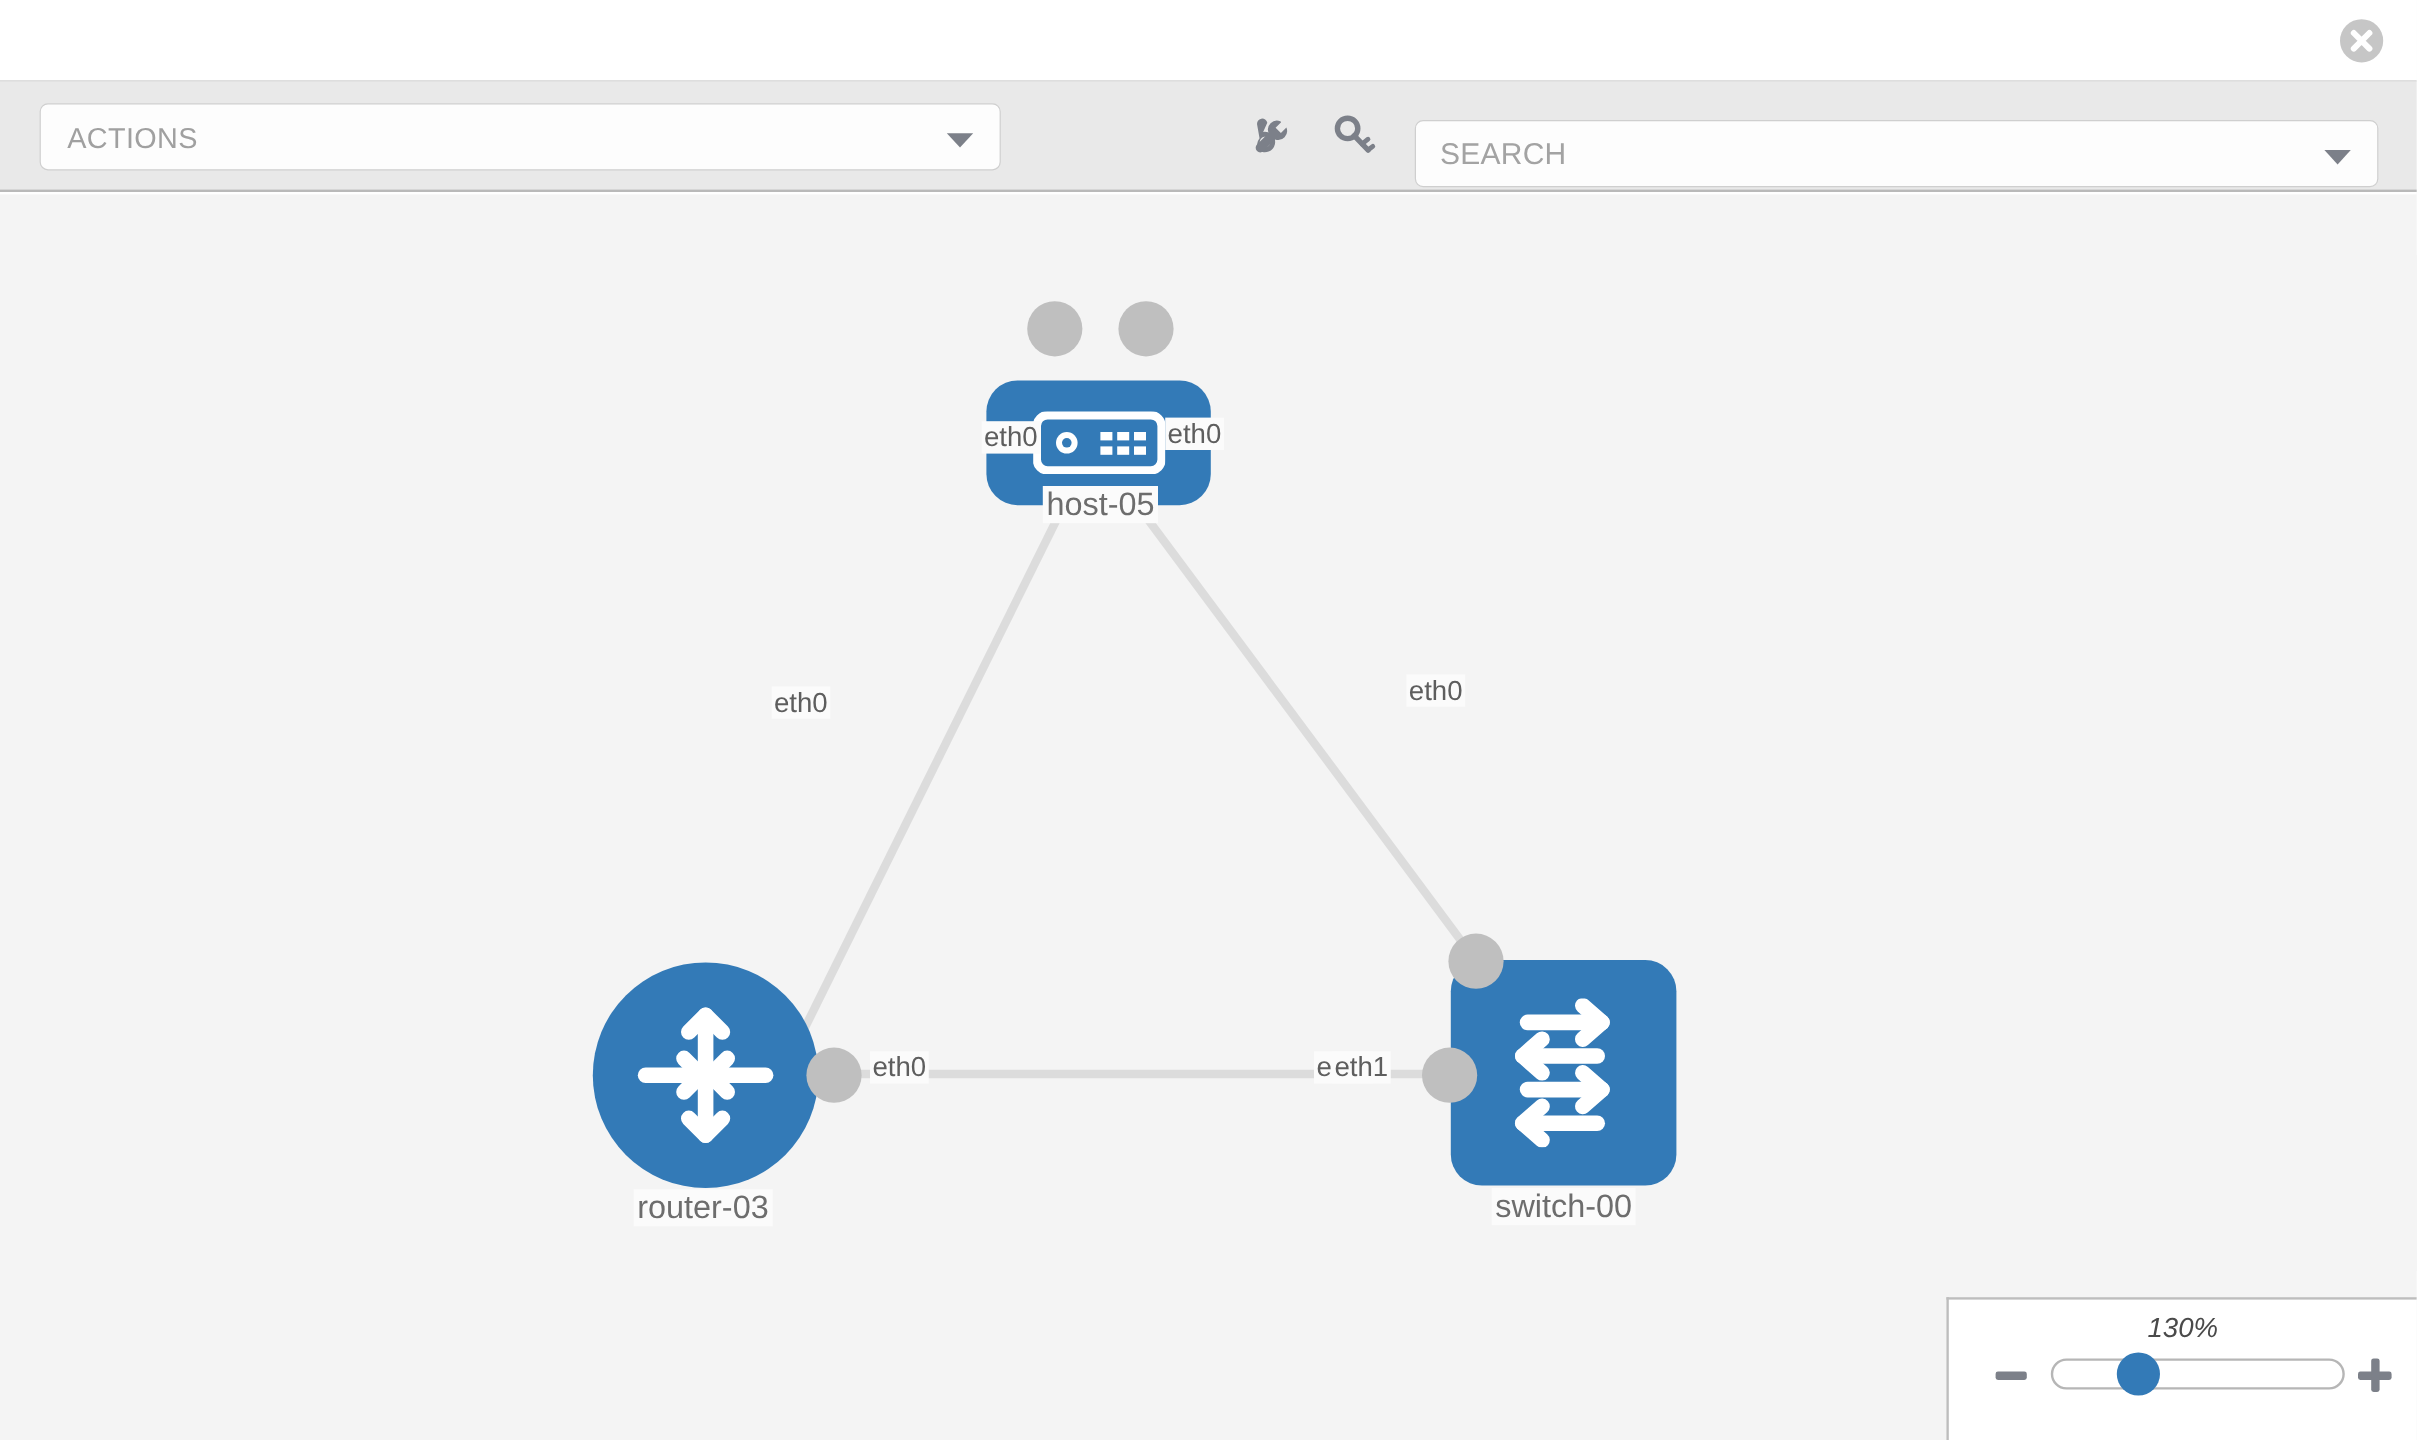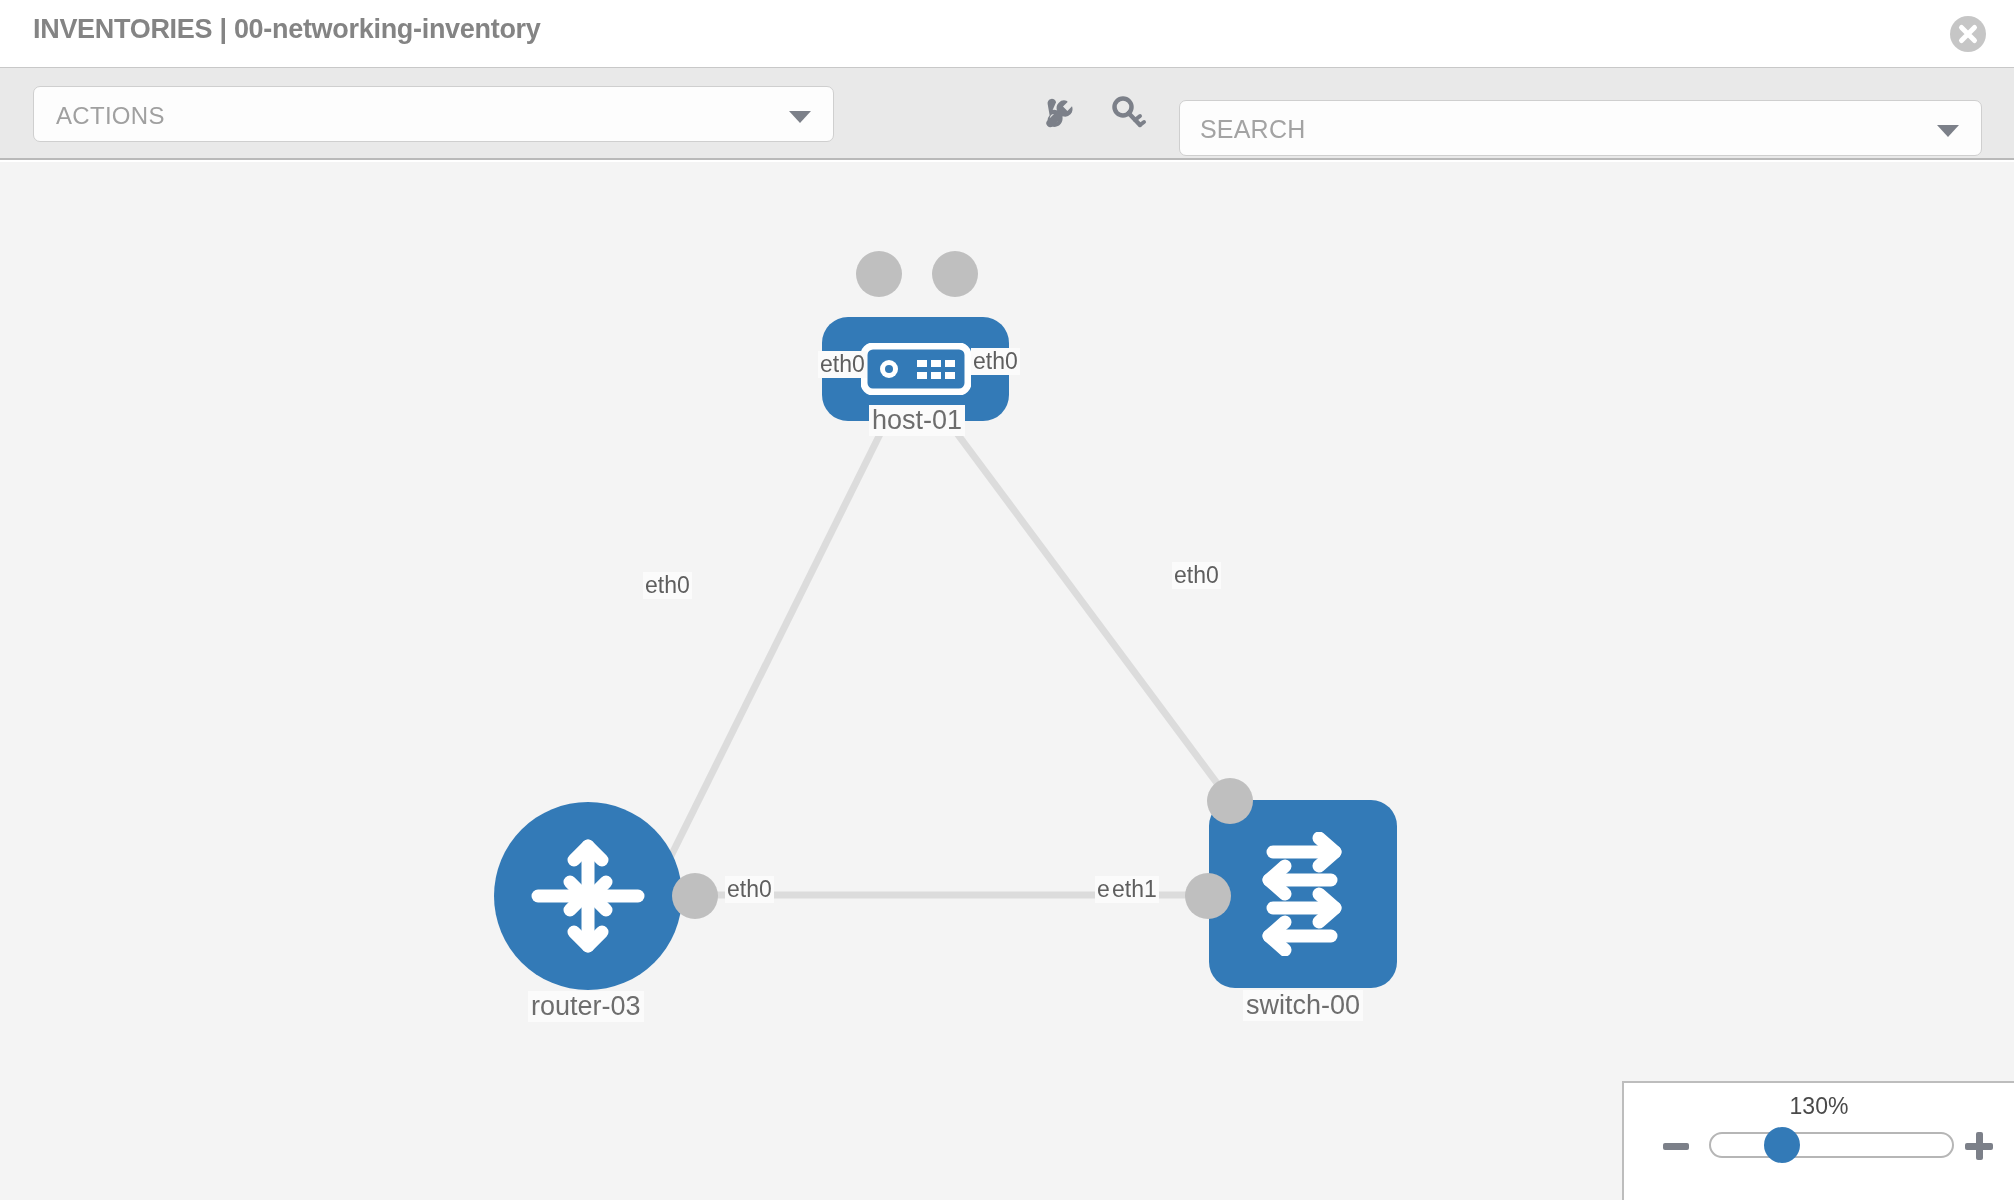--- a/index.html
+++ b/index.html
@@ -119,21 +119,21 @@
 
   
   .zoom-panel {
     position: absolute; left: 1622px; top: 1081px;
     width: 392px; height: 119px;
     background: #ffffff;
     border-top: 2px solid #bdbdbd; border-left: 2px solid #bdbdbd;
   }
   .zoom-pct {
     position: absolute; left: 0; right: 0; top: 10px;
-    text-align: center; font-size: 23px; color: #4a4a4a;
+    text-align: center; font-size: 23px; color: #4a4a4a; font-style: italic;
   }
   .zoom-minus {
     position: absolute; left: 39px; top: 60px; width: 26px; height: 7px;
     background: #7c8089; border-radius: 2px; cursor: pointer;
   }
   .zoom-plus {
     position: absolute; left: 341px; top: 49px; width: 28px; height: 28px; cursor: pointer;
   }
   .zoom-plus::before, .zoom-plus::after {
     content: ""; position: absolute; background: #7c8089; border-radius: 2px;
@@ -148,21 +148,20 @@
     position: absolute; left: 140px; top: 44px; width: 36px; height: 36px;
     border-radius: 50%; background: #337ab7; cursor: pointer;
   }
 </style>
 </head>
 <body>
 
 <div id="app">
 
   <div class="titlebar">
-    <div class="title-text">INVENTORIES | 00-networking-inventory</div>
     <div class="close-btn">
       <svg width="36" height="36" viewBox="0 0 36 36">
         <path d="M11.5 11.5 L24.5 24.5 M24.5 11.5 L11.5 24.5" stroke="#ffffff" stroke-width="5" stroke-linecap="round"></path>
       </svg>
     </div>
   </div>
 
   <div class="toolbar">
 
     <div class="actions-select">
@@ -213,21 +212,21 @@
           <circle cx="28" cy="26" r="9" fill="#ffffff"></circle>
           <circle cx="28" cy="26" r="4" fill="#337ab7"></circle>
           <rect x="56" y="17" width="10" height="7" fill="#ffffff"></rect>
           <rect x="70" y="17" width="10" height="7" fill="#ffffff"></rect>
           <rect x="84" y="17" width="10" height="7" fill="#ffffff"></rect>
           <rect x="56" y="29" width="10" height="7" fill="#ffffff"></rect>
           <rect x="70" y="29" width="10" height="7" fill="#ffffff"></rect>
           <rect x="84" y="29" width="10" height="7" fill="#ffffff"></rect>
         </svg>
       </div>
-      <div class="node-label">host-01</div>
+      <div class="node-label">host-05</div>
     </div>
 
     <div class="iface-stub" style="left:856px; top:89px;"></div>
     <div class="iface-stub" style="left:932px; top:89px;"></div>
     <div class="iface-label" style="left:818px; top:189px;">eth0</div>
     <div class="iface-label" style="left:971px; top:186px;">eth0</div>
 
     <div class="node" id="node-router">
       <div class="glyph-box">
         <svg width="124" height="124" viewBox="0 0 124 124">

